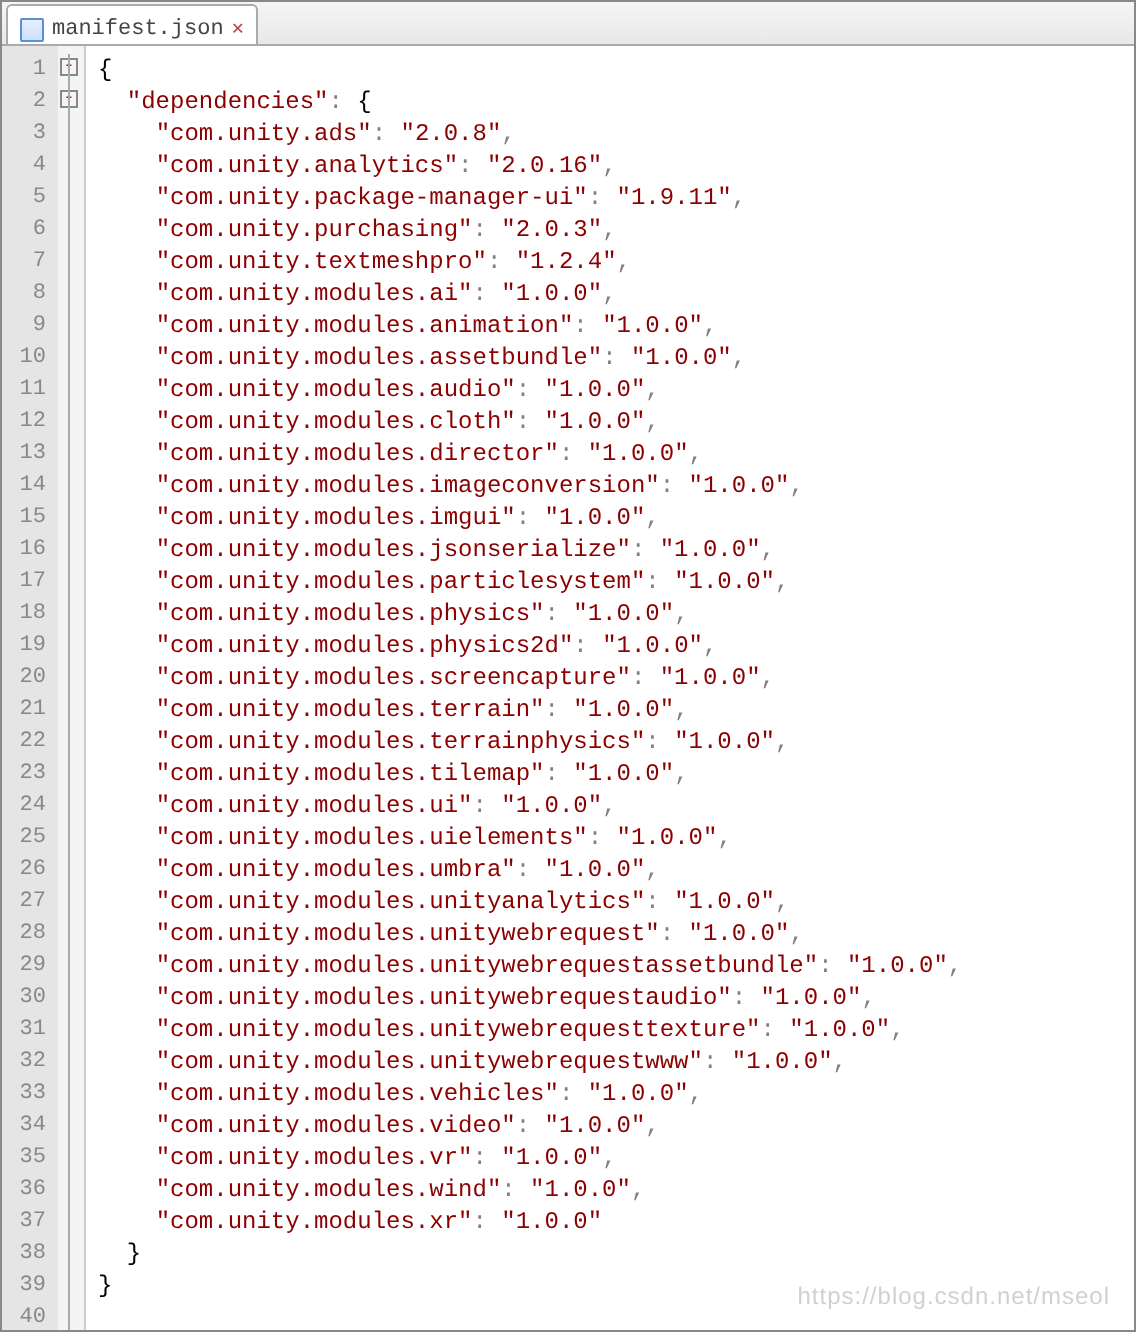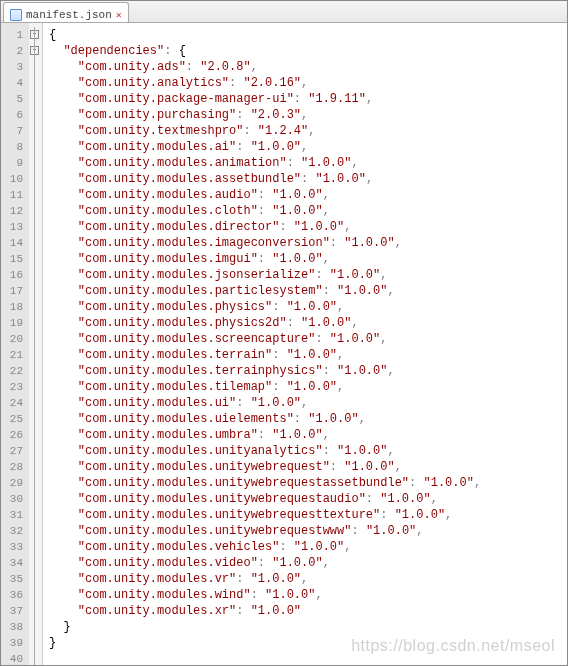--- a/index.html
+++ b/index.html
@@ -105,21 +105,21 @@
 .punc { color: #808080; }
 .key { color: #8b0000; }
 .str { color: #8b0000; }
 .brace { color: #000; font-weight: normal; }
 .watermark {
   position: absolute;
   right: 12px;
   bottom: 10px;
   color: rgba(120,120,120,0.35);
   font-family: Arial, sans-serif;
-  font-size: 16px;
+  font-size: 12px;
   letter-spacing: 0.5px;
   pointer-events: none;
 }
 </style>
 </head>
 <body>
 
 <div class="tab-bar">
   <div class="tab">
     <span class="file-icon"></span>

